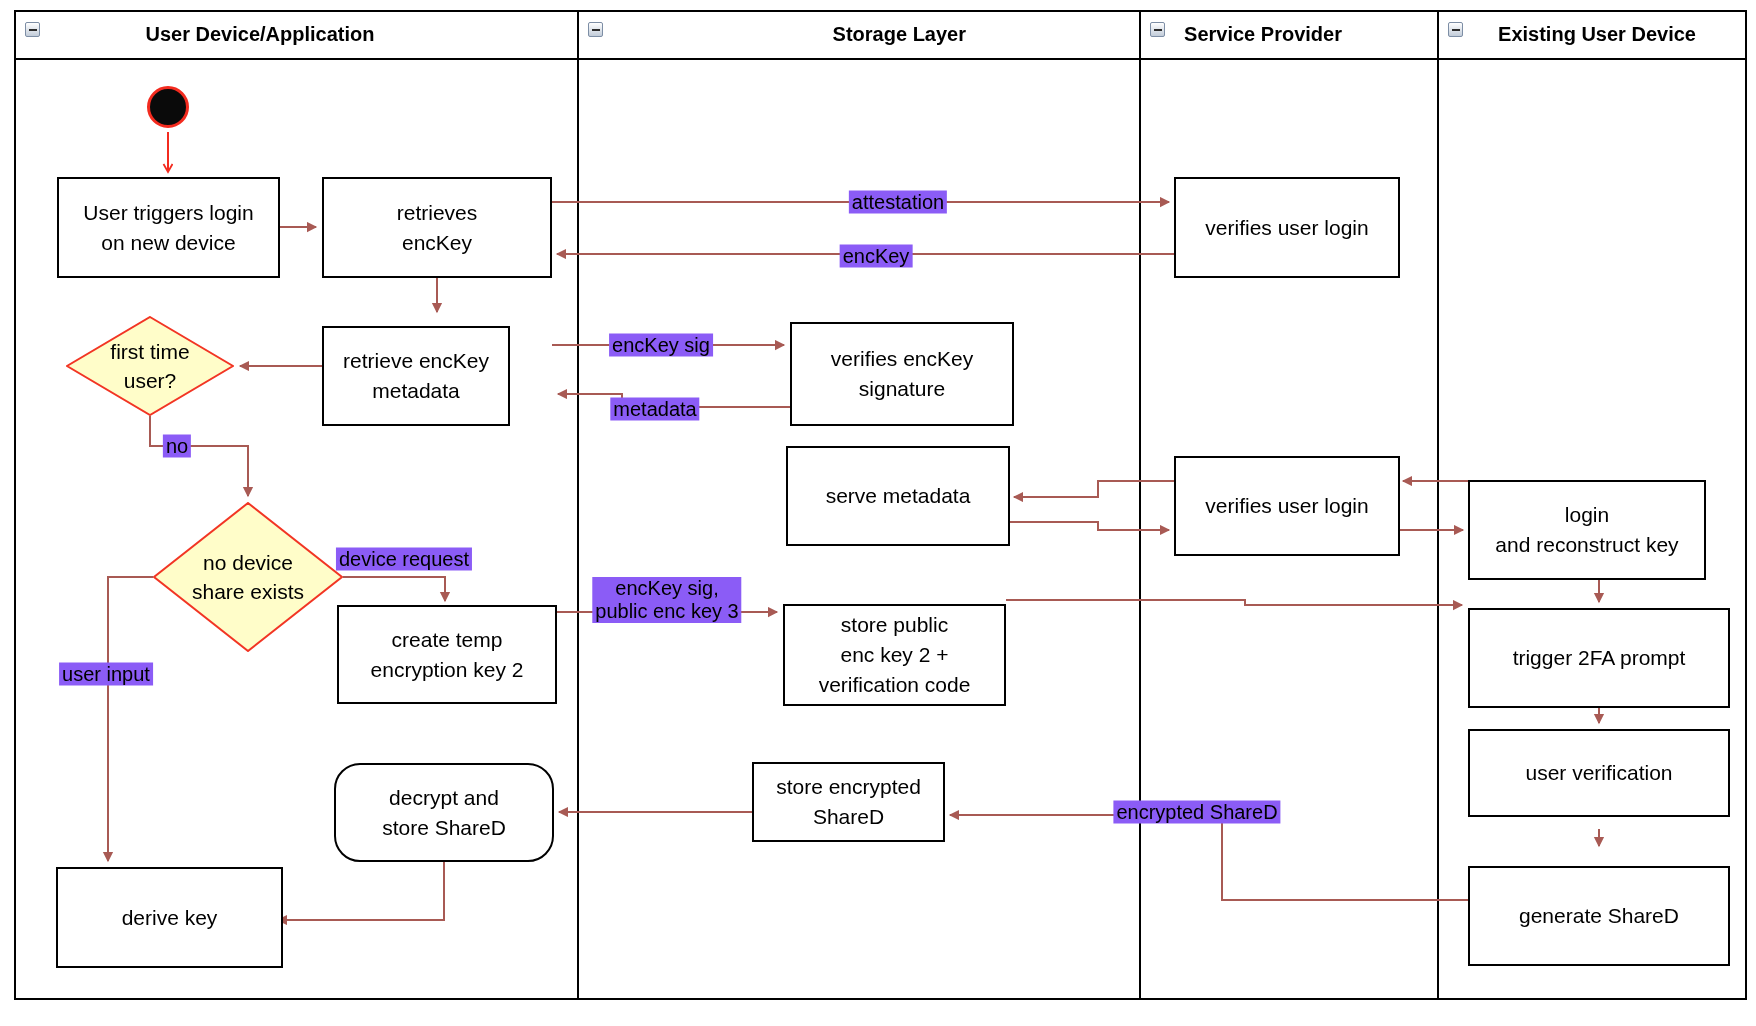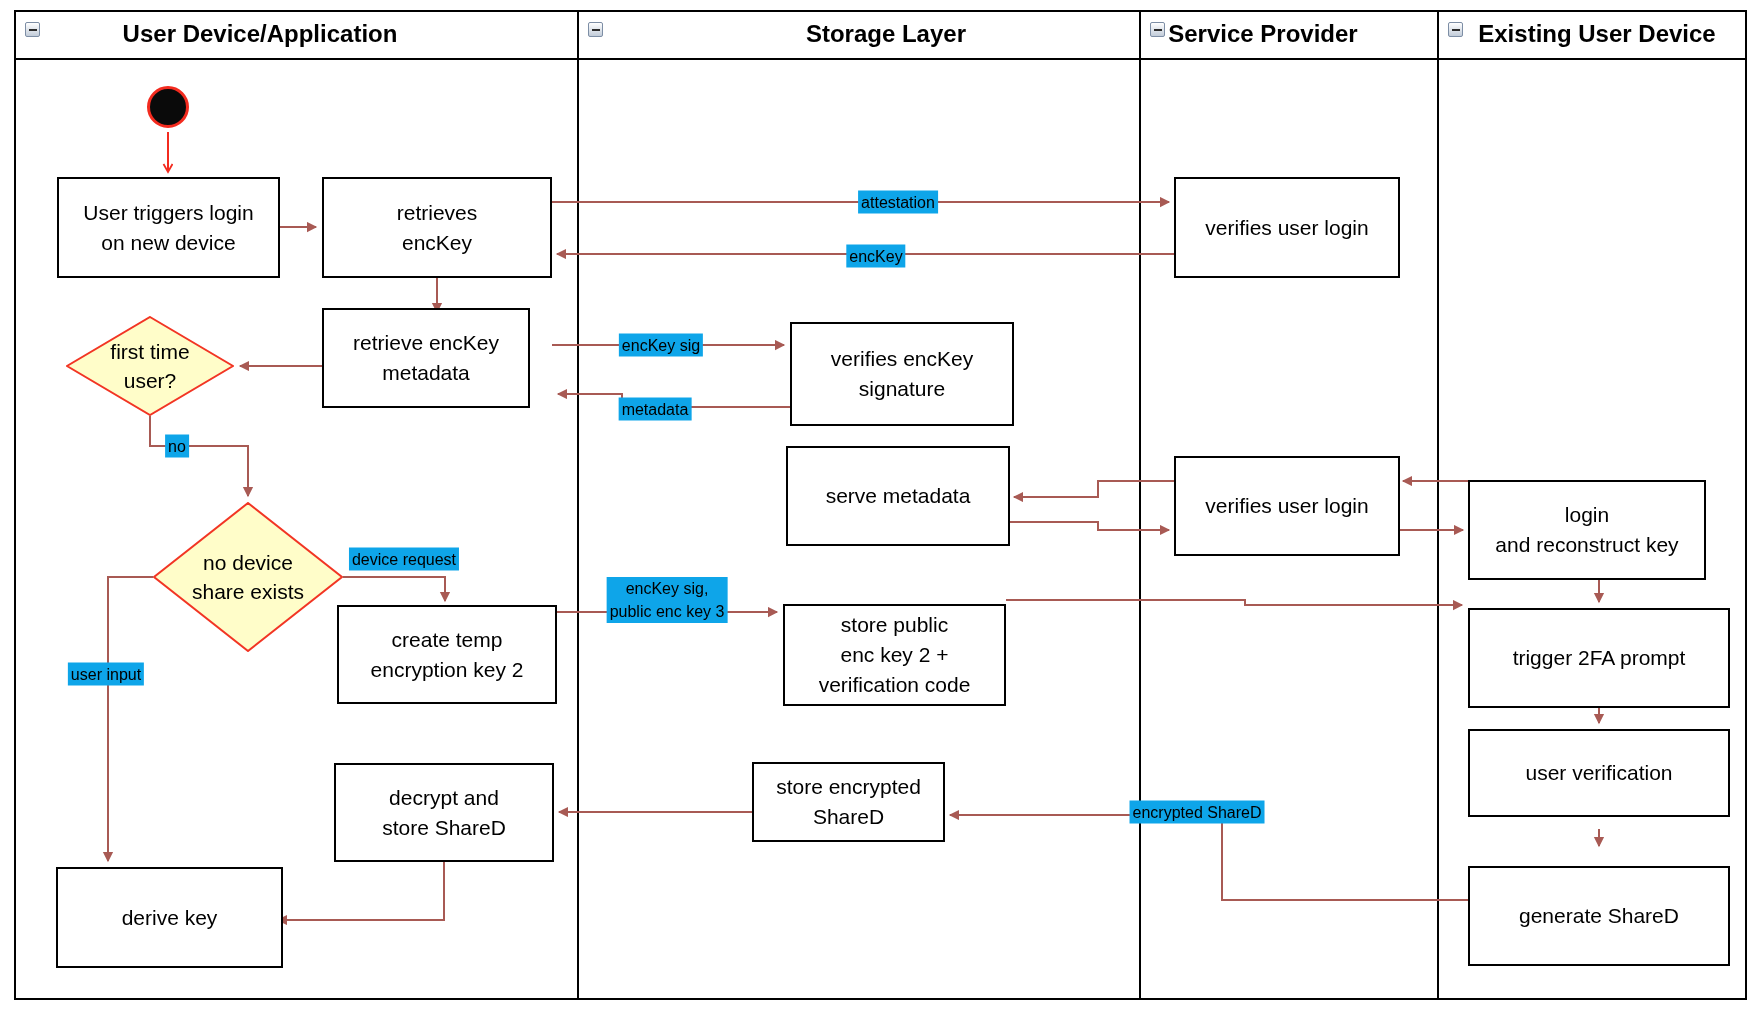--- a/index.html
+++ b/index.html
@@ -2,34 +2,34 @@
 <html><head>
 <meta charset="utf-8">
 <style>
   html,body{margin:0;padding:0;background:#ffffff;}
   #stage{position:relative;width:1756px;height:1026px;background:#ffffff;
          font-family:"Liberation Sans",sans-serif;overflow:hidden;}
   .frame{position:absolute;border:2px solid #000;background:transparent;box-sizing:border-box;}
   .vline{position:absolute;width:2px;background:#000;}
   .hline{position:absolute;height:2px;background:#000;}
   .lane-title{position:absolute;display:flex;align-items:center;justify-content:center;
-              font-weight:bold;font-size:24px;color:#000;white-space:nowrap;}
+              font-weight:bold;font-size:20px;color:#000;white-space:nowrap;}
   .collapse-icon{position:absolute;width:15px;height:15px;border:1px solid #7d8ea5;border-radius:2px;
                  background:linear-gradient(#ffffff,#c2ccd9);display:flex;align-items:center;justify-content:center;
                  box-sizing:border-box;}
   .collapse-icon .minus{width:8px;height:2px;background:#2b2b2b;}
   .node{position:absolute;border:2px solid #000;background:#fff;box-sizing:border-box;
         display:flex;align-items:center;justify-content:center;text-align:center;
         font-size:21px;line-height:30px;color:#000;white-space:pre-line;}
   .start-node{position:absolute;border-radius:50%;background:#0a0a0a;box-sizing:border-box;}
   .diamond{position:absolute;}
   .diamond .dtext{position:absolute;left:0;top:0;width:100%;height:100%;display:flex;align-items:center;
         justify-content:center;text-align:center;font-size:21px;line-height:29px;color:#000;white-space:pre-line;}
-  .edge-label{position:absolute;transform:translate(-50%,-50%);background:#0ea5e9;padding:0 3px;
-        font-size:16px;line-height:23px;color:#000;text-align:center;white-space:pre-line;}
+  .edge-label{position:absolute;transform:translate(-50%,-50%);background:#8b5cf6;padding:0 3px;
+        font-size:20px;line-height:23px;color:#000;text-align:center;white-space:pre-line;}
   svg{position:absolute;left:0;top:0;}
 </style>
 </head>
 <body>
 
 <div id="stage" style="width: 1756px; height: 1026px;">
     <div class="frame" style="left: 14px; top: 10px; width: 1733px; height: 990px;"></div>
     <div class="hline" style="left: 14px; top: 58px; width: 1733px;"></div>
     <div class="lane-title" style="left: 60px; top: 10px; width: 400px; height: 48px;">
       <span>User Device/Application</span>
@@ -89,39 +89,39 @@
       <polyline points="1599,829 1599,846" fill="none" stroke="#a85a54" stroke-width="2" marker-end="url(#head-fill)"></polyline>
       <polyline points="1468,900 1222,900 1222,815 950,815" fill="none" stroke="#a85a54" stroke-width="2" marker-end="url(#head-fill)"></polyline>
       <polyline points="752,812 559,812" fill="none" stroke="#a85a54" stroke-width="2" marker-end="url(#head-fill)"></polyline>
       <polyline points="444,862 444,920 278,920" fill="none" stroke="#a85a54" stroke-width="2" marker-end="url(#head-fill)"></polyline>
     </svg>
     <div class="start-node" style="left: 147px; top: 86px; width: 42px; height: 42px; border: 3px solid rgb(243, 43, 31);"></div>
     <div class="node" style="left: 57px; top: 177px; width: 223px; height: 101px;">User triggers login
 on new device</div>
     <div class="node" style="left: 322px; top: 177px; width: 230px; height: 101px;">retrieves
 encKey</div>
-    <div class="node" style="left: 322px; top: 308px; width: 208px; height: 100px;">retrieve encKey
+    <div class="node" style="left: 322px; top: 326px; width: 188px; height: 100px;">retrieve encKey
 metadata</div>
     <div class="diamond" style="left: 66px; top: 316px; width: 168px; height: 100px;">
       <svg width="168" height="100">
         <polygon points="84,1 167,50 84,99 1,50" fill="#fffdc9" stroke="#f23524" stroke-width="2"></polygon>
       </svg>
       <div class="dtext">first time
 user?</div>
     </div>
     <div class="diamond" style="left: 153px; top: 502px; width: 190px; height: 150px;">
       <svg width="190" height="150">
         <polygon points="95,1 189,75 95,149 1,75" fill="#fffdc9" stroke="#f23524" stroke-width="2"></polygon>
       </svg>
       <div class="dtext">no device
 share exists</div>
     </div>
     <div class="node" style="left: 337px; top: 605px; width: 220px; height: 99px;">create temp
 encryption key 2</div>
-    <div class="node" style="left: 334px; top: 763px; width: 220px; height: 99px;">decrypt and
+    <div class="node" style="left: 334px; top: 763px; width: 220px; height: 99px; border-radius: 26px;">decrypt and
 store ShareD</div>
     <div class="node" style="left: 56px; top: 867px; width: 227px; height: 101px;">derive key</div>
     <div class="node" style="left: 790px; top: 322px; width: 224px; height: 104px;">verifies encKey
 signature</div>
     <div class="node" style="left: 786px; top: 446px; width: 224px; height: 100px;">serve metadata</div>
     <div class="node" style="left: 783px; top: 604px; width: 223px; height: 102px;">store public
 enc key 2 +
 verification code</div>
     <div class="node" style="left: 752px; top: 762px; width: 193px; height: 80px;">store encrypted
 ShareD</div>

